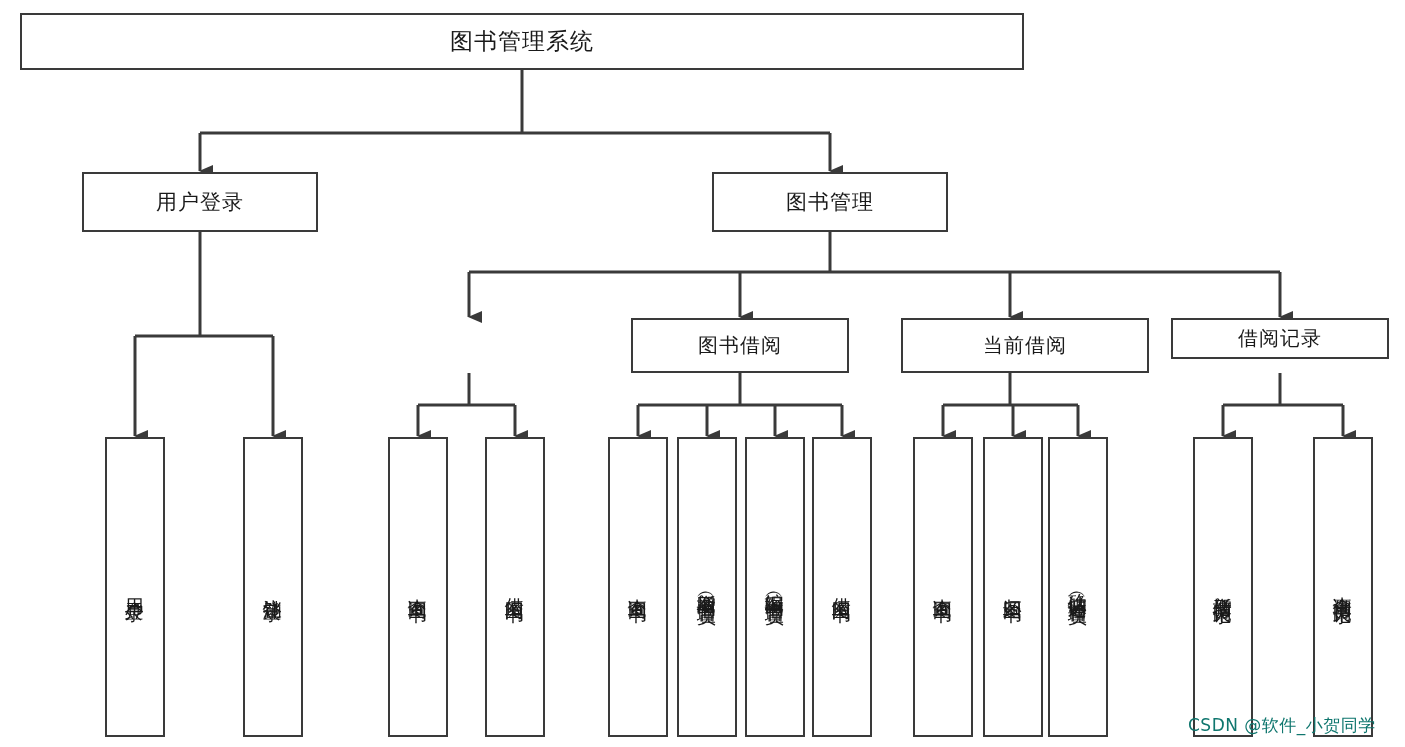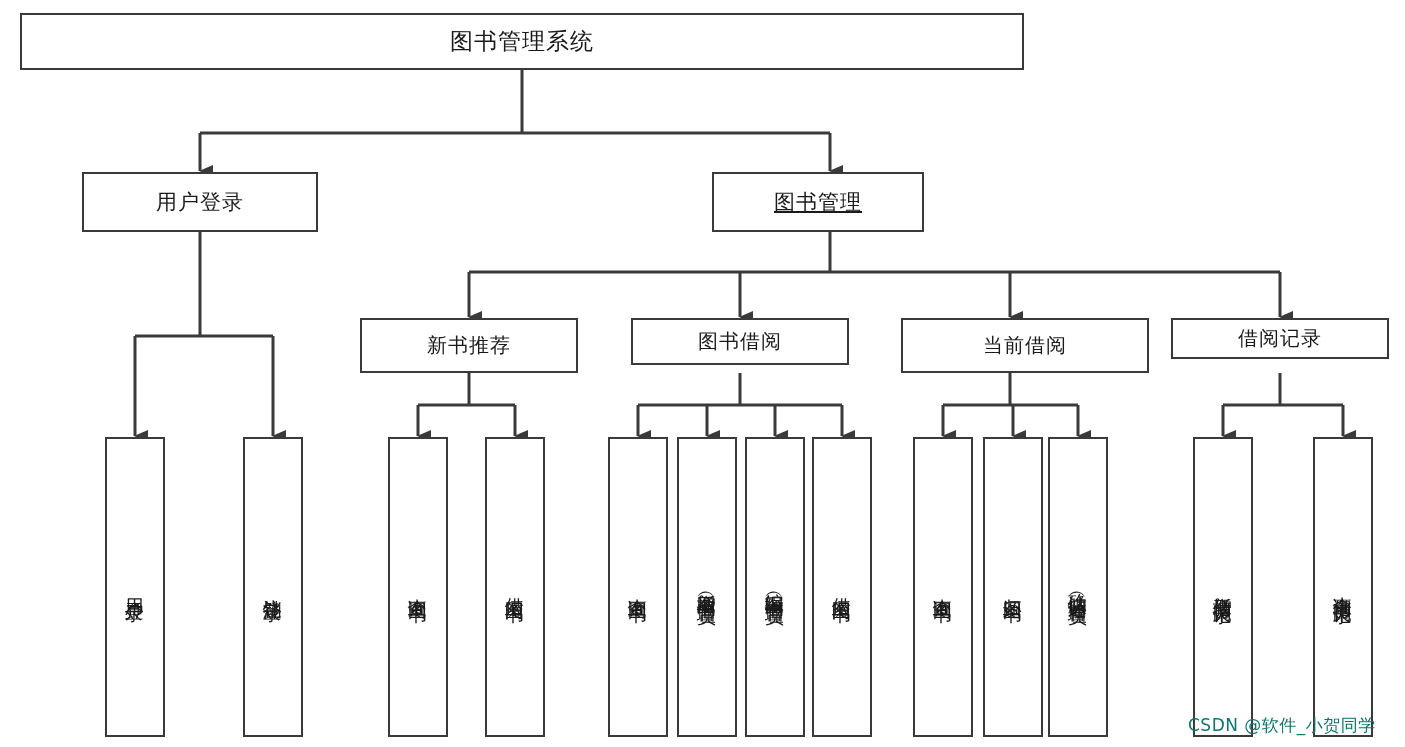--- a/index.html
+++ b/index.html
@@ -125,29 +125,26 @@
   </svg>
 
   <div class="node level-0" style="left: 20px; top: 13px; width: 1004px; height: 57px;">
     <span class="htext">图书管理系统</span>
   </div>
 
   <div class="node level-1" style="left: 82px; top: 172px; width: 236px; height: 60px;">
     <span class="htext">用户登录</span>
   </div>
 
-  <div class="node level-1" style="left: 712px; top: 172px; width: 212px; height: 60px; text-decoration: underline;">
+  <div class="node level-1" style="left: 712px; top: 172px; width: 236px; height: 60px;">
     <span class="htext">图书管理</span>
   </div>
 
-  <div class="node level-2" style="left: 360px; top: 318px; width: 218px; height: 55px;">
-    <span class="htext">新书推荐</span>
-  </div>
-
-  <div class="node level-2" style="left: 631px; top: 318px; width: 218px; height: 47px;">
+
+  <div class="node level-2" style="left: 631px; top: 318px; width: 218px; height: 55px;">
     <span class="htext">图书借阅</span>
   </div>
 
   <div class="node level-2" style="left: 901px; top: 318px; width: 248px; height: 55px;">
     <span class="htext">当前借阅</span>
   </div>
 
   <div class="node level-2" style="left: 1171px; top: 318px; width: 218px; height: 41px;">
     <span class="htext">借阅记录</span>
   </div>

